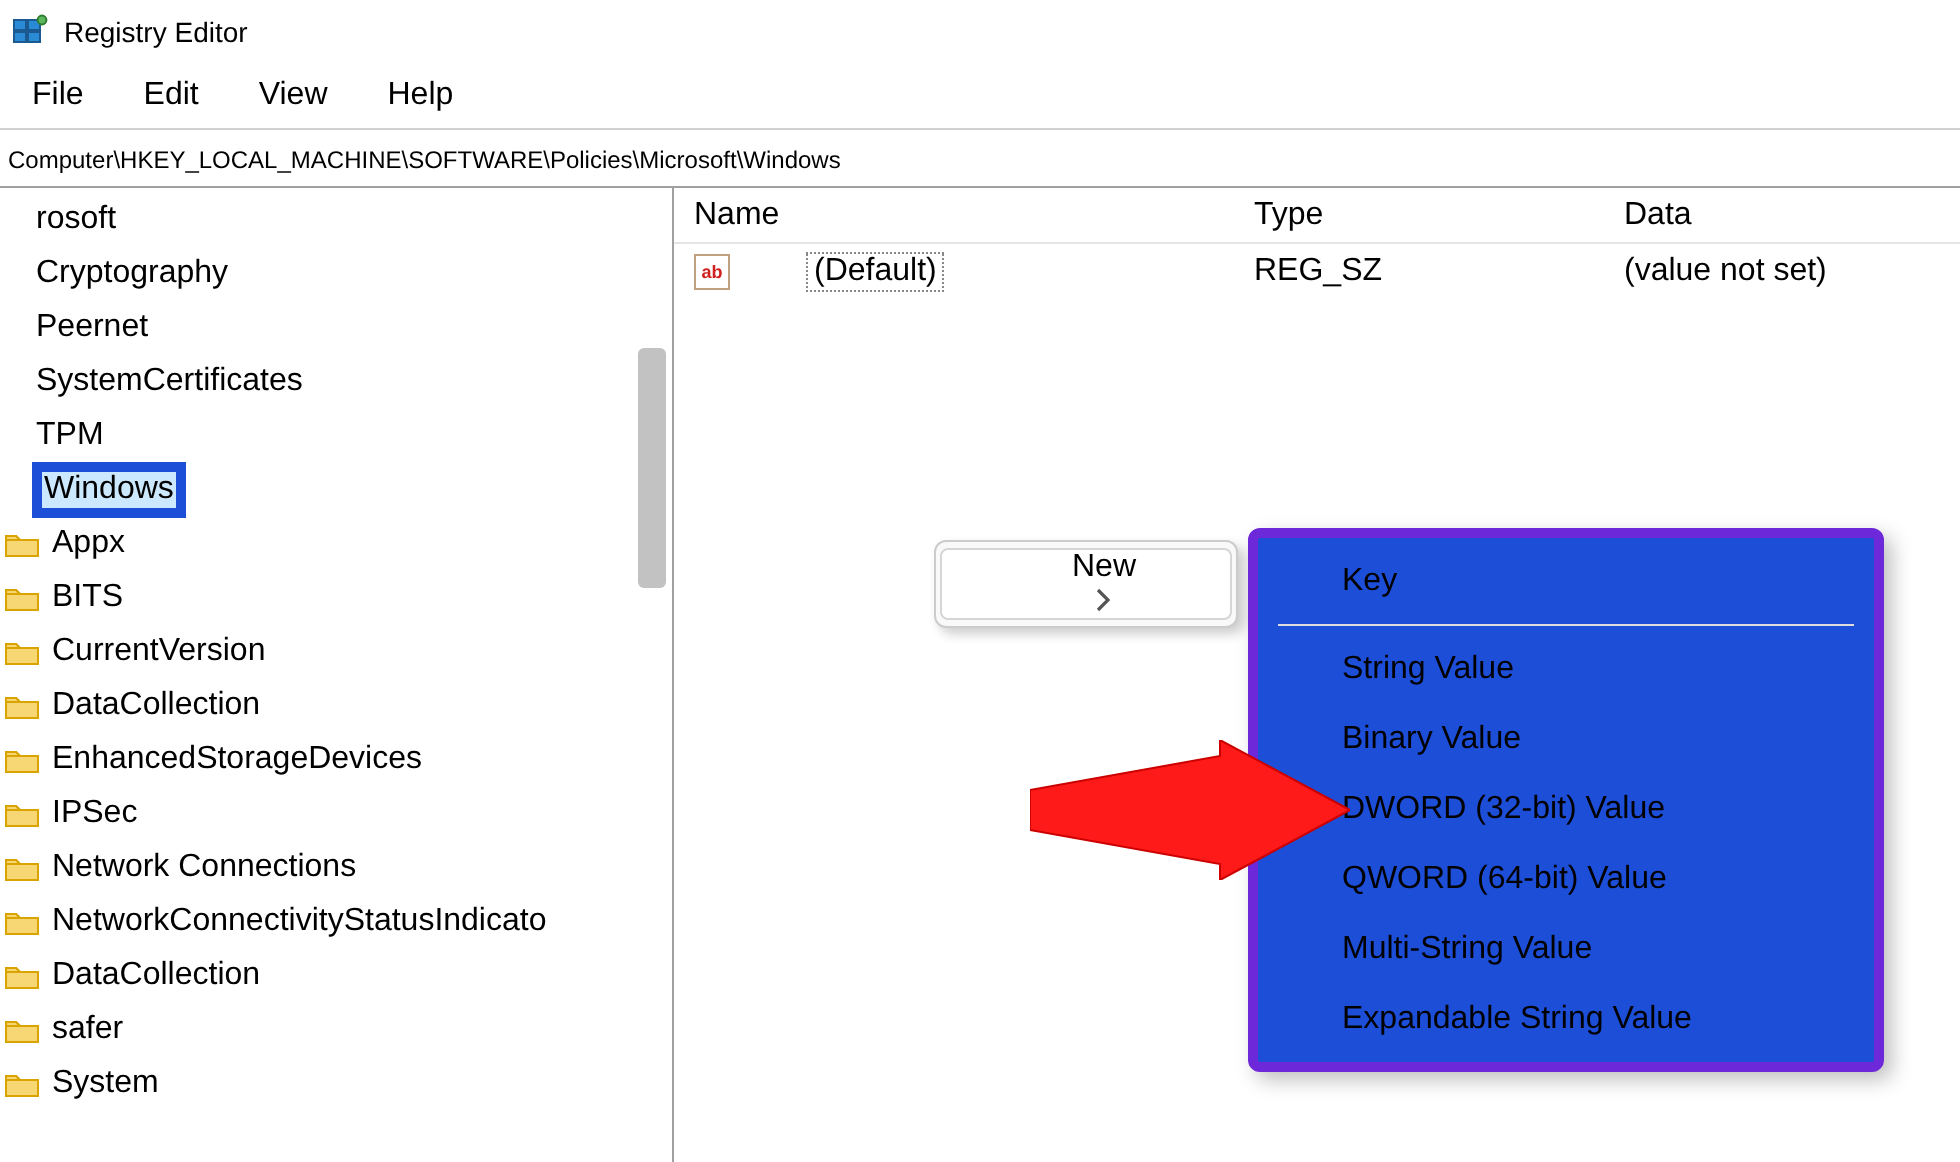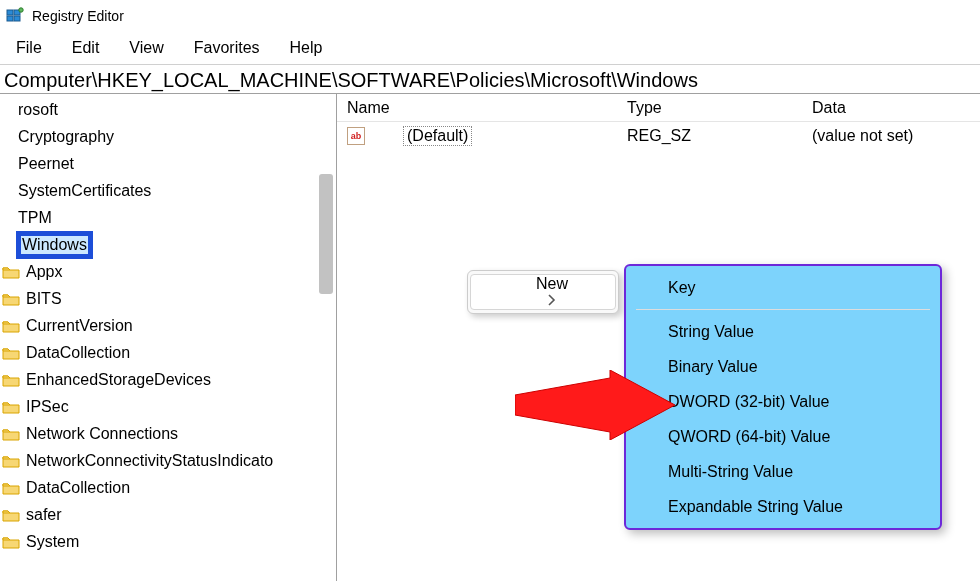--- a/index.html
+++ b/index.html
@@ -34,21 +34,21 @@
   .menubar .menu-item {
     padding: 4px 14px;
     font-size: 16px;
     cursor: default;
   }
   .addressbar {
     height: 30px;
     border-top: 1px solid #d0d0d0;
     border-bottom: 1px solid #a0a0a0;
     padding: 2px 4px;
-    font-size: 20px;
+    font-size: 12px;
     line-height: 26px;
     white-space: nowrap;
     overflow: hidden;
   }
   .body {
     display: flex;
     height: calc(581px - 32px - 32px - 30px);
     position: relative;
   }
   .tree-pane {
@@ -159,22 +159,22 @@
     cursor: default;
     flex-direction: column;
   }
   .ctx-parent .ctx-item.hover { background: #ffffff; border:1px solid #d6d6d6; margin:-1px 2px; border-radius:4px; }
   .ctx-parent .ctx-item .arrow { font-size: 12px; color:#555; }
 
   .ctx-sub {
     position: absolute;
     left: 624px; top: 264px;
     width: 318px;
-    background: #7dd3fc;
-    border: 2px solid #6d28d9;
+    background: #1d4ed8;
+    border: 5px solid #6d28d9;
     box-shadow: 4px 4px 10px rgba(0,0,0,.25);
     border-radius: 6px;
     padding: 4px 0;
   }
   .ctx-sub .ctx-item {
     height: 35px;
     display: flex;
     align-items: center;
     padding: 0 18px 0 42px;
     font-size: 16px;
@@ -209,21 +209,20 @@
       <circle cx="15" cy="3" r="2.2" fill="#5db85d" stroke="#2e7d2e"></circle>
     </svg>
   </span>
   <span class="title-text">Registry Editor</span>
 </div>
 
 <div class="menubar">
   <div class="menu-item">File</div>
   <div class="menu-item">Edit</div>
   <div class="menu-item">View</div>
-  <div class="menu-item">Favorites</div>
   <div class="menu-item">Help</div>
 </div>
 
 <div class="addressbar">Computer\HKEY_LOCAL_MACHINE\SOFTWARE\Policies\Microsoft\Windows</div>
 
 <div class="body">
 
   <div class="tree-pane">
     <div id="tree-host">
         <div class="tree-item">

